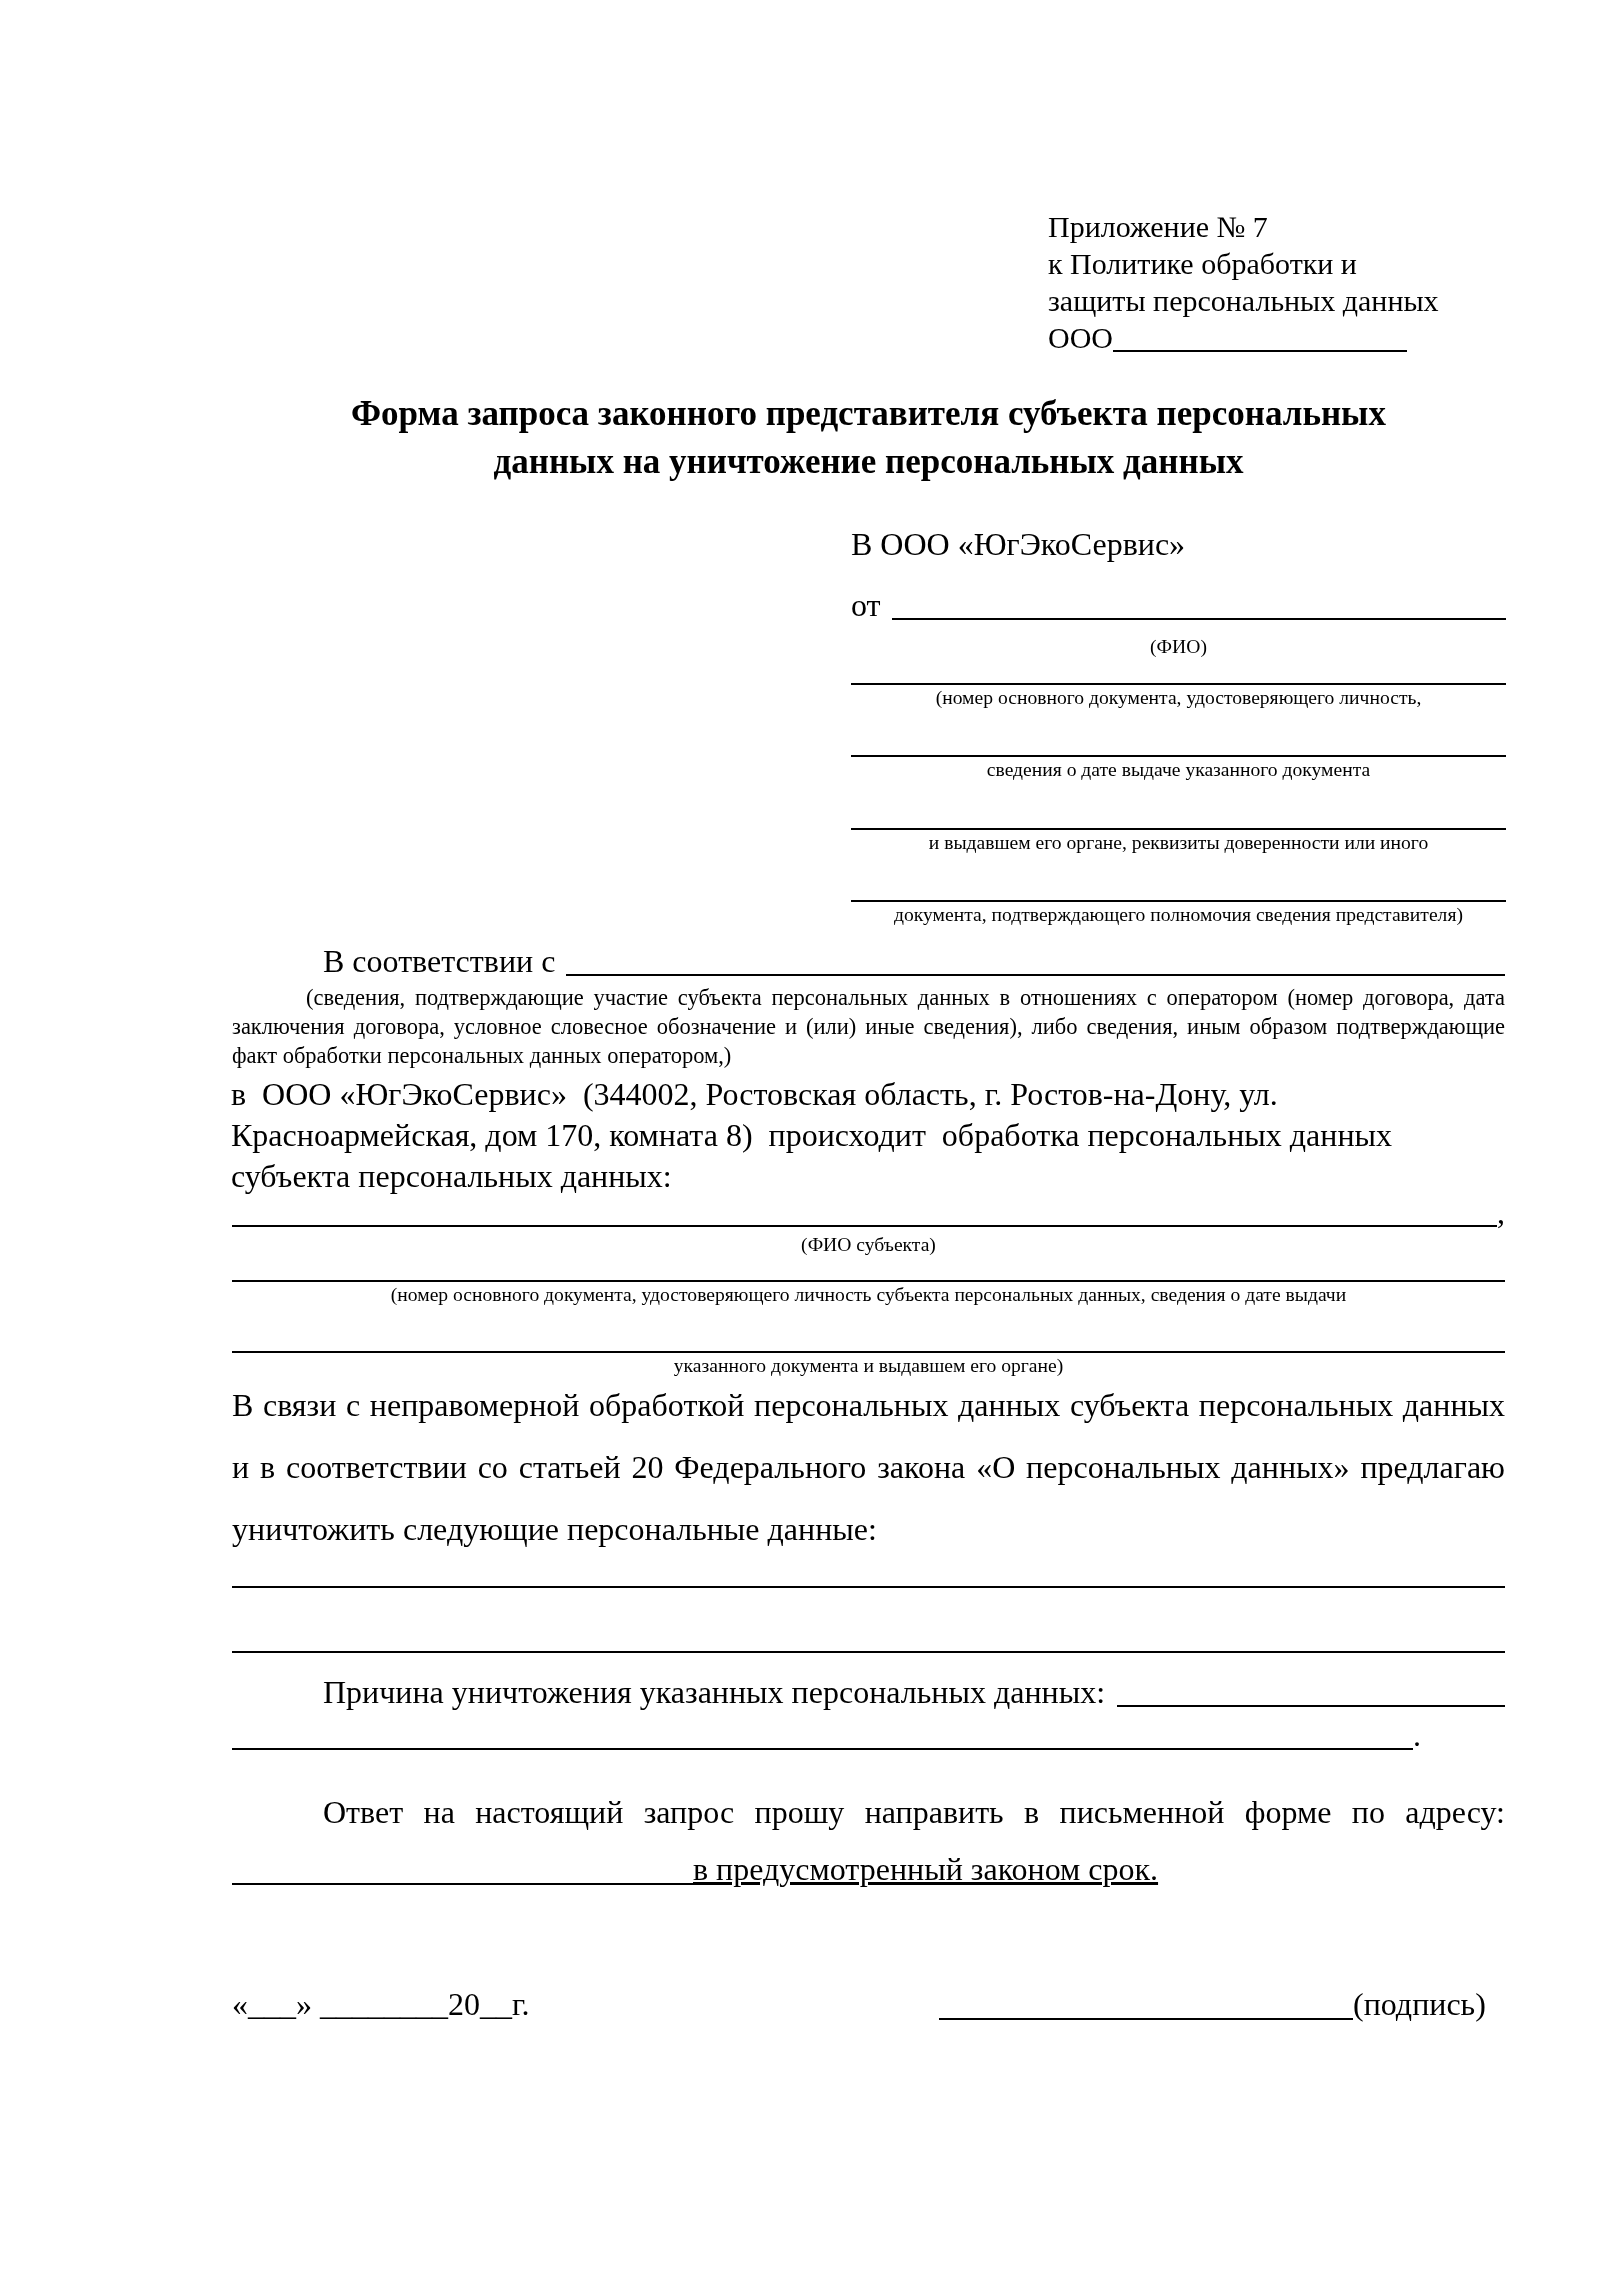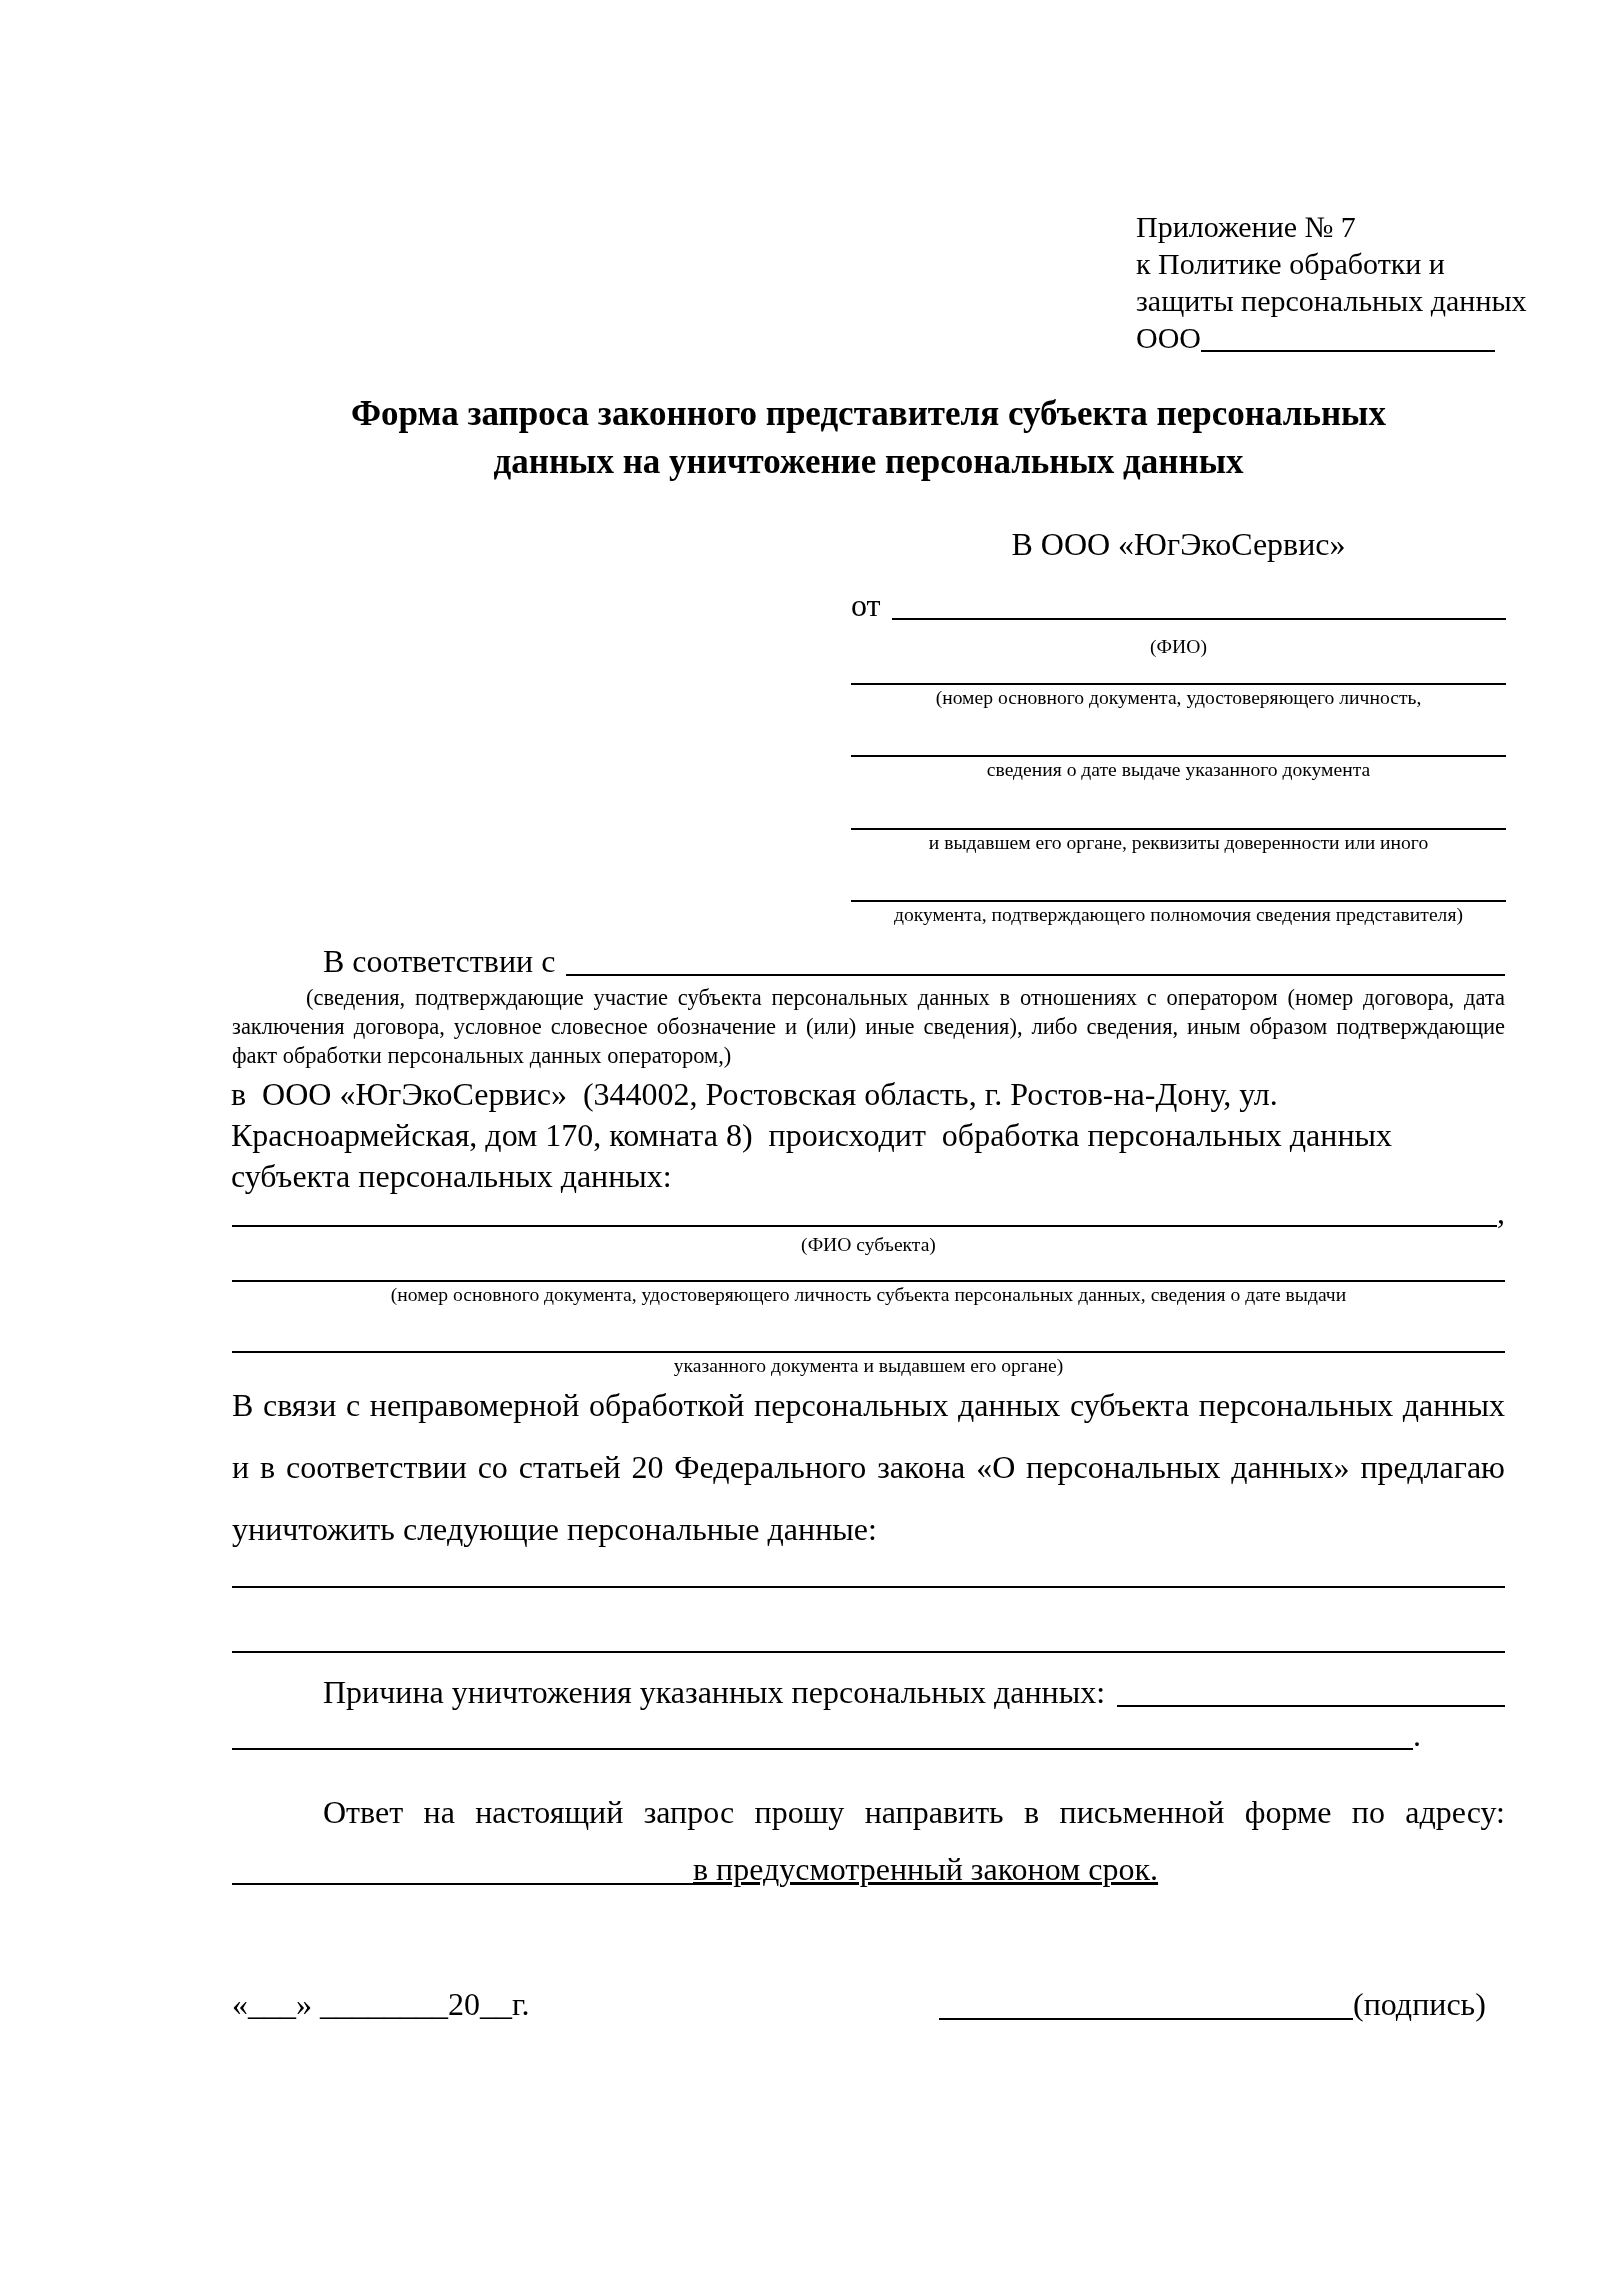--- a/index.html
+++ b/index.html
@@ -12,28 +12,28 @@
     overflow:hidden;
   }
   .abs{position:absolute;}
   
   .fill{flex:1;border-bottom:2.9px solid #000;align-self:flex-end;margin-bottom:4.9px;}
   .fillw{border-bottom:2.9px solid #000;align-self:flex-end;margin-bottom:4.9px;}
   .row{display:flex;align-items:baseline;}
   .caption{font-size:19.6px;line-height:25.5px;text-align:center;}
   .blank{height:23.5px;border-bottom:2.9px solid #000;}
   
-  .annex{top:208px;left:1136px;width:392px;font-size:30px;line-height:37px;}
+  .annex{top:208px;left:1048px;width:392px;font-size:30px;line-height:37px;}
   .annex .org-row{display:flex;}
   .annex .org-fill{width:294px;border-bottom:2.9px solid #000;margin-bottom:3.9px;}
   
   .title{top:390px;left:232px;width:1273px;text-align:center;font-weight:bold;font-size:35px;line-height:48px;}
   
   .addr{top:525px;left:851px;width:655px;font-size:32px;}
-  .addr .to{line-height:39px;text-align:center;}
+  .addr .to{line-height:39px;}
   .addr .from-row{display:flex;align-items:baseline;margin-top:21.6px;line-height:39px;}
   .addr .from-row .lbl{margin-right:11.8px;}
   .addr .cap-fio{margin-top:9px;}
   .addr .u1{margin-top:0;}
   .addr .u{margin-top:21.6px;}
   
   .accordance{top:941px;left:232px;right:116px;font-size:32px;line-height:40px;display:flex;align-items:baseline;}
   .accordance .lbl{margin-left:91px;margin-right:11px;white-space:nowrap;}
   
   .note{top:983px;left:232px;width:1273px;font-size:22.5px;line-height:29px;text-align:justify;text-indent:74px;}

